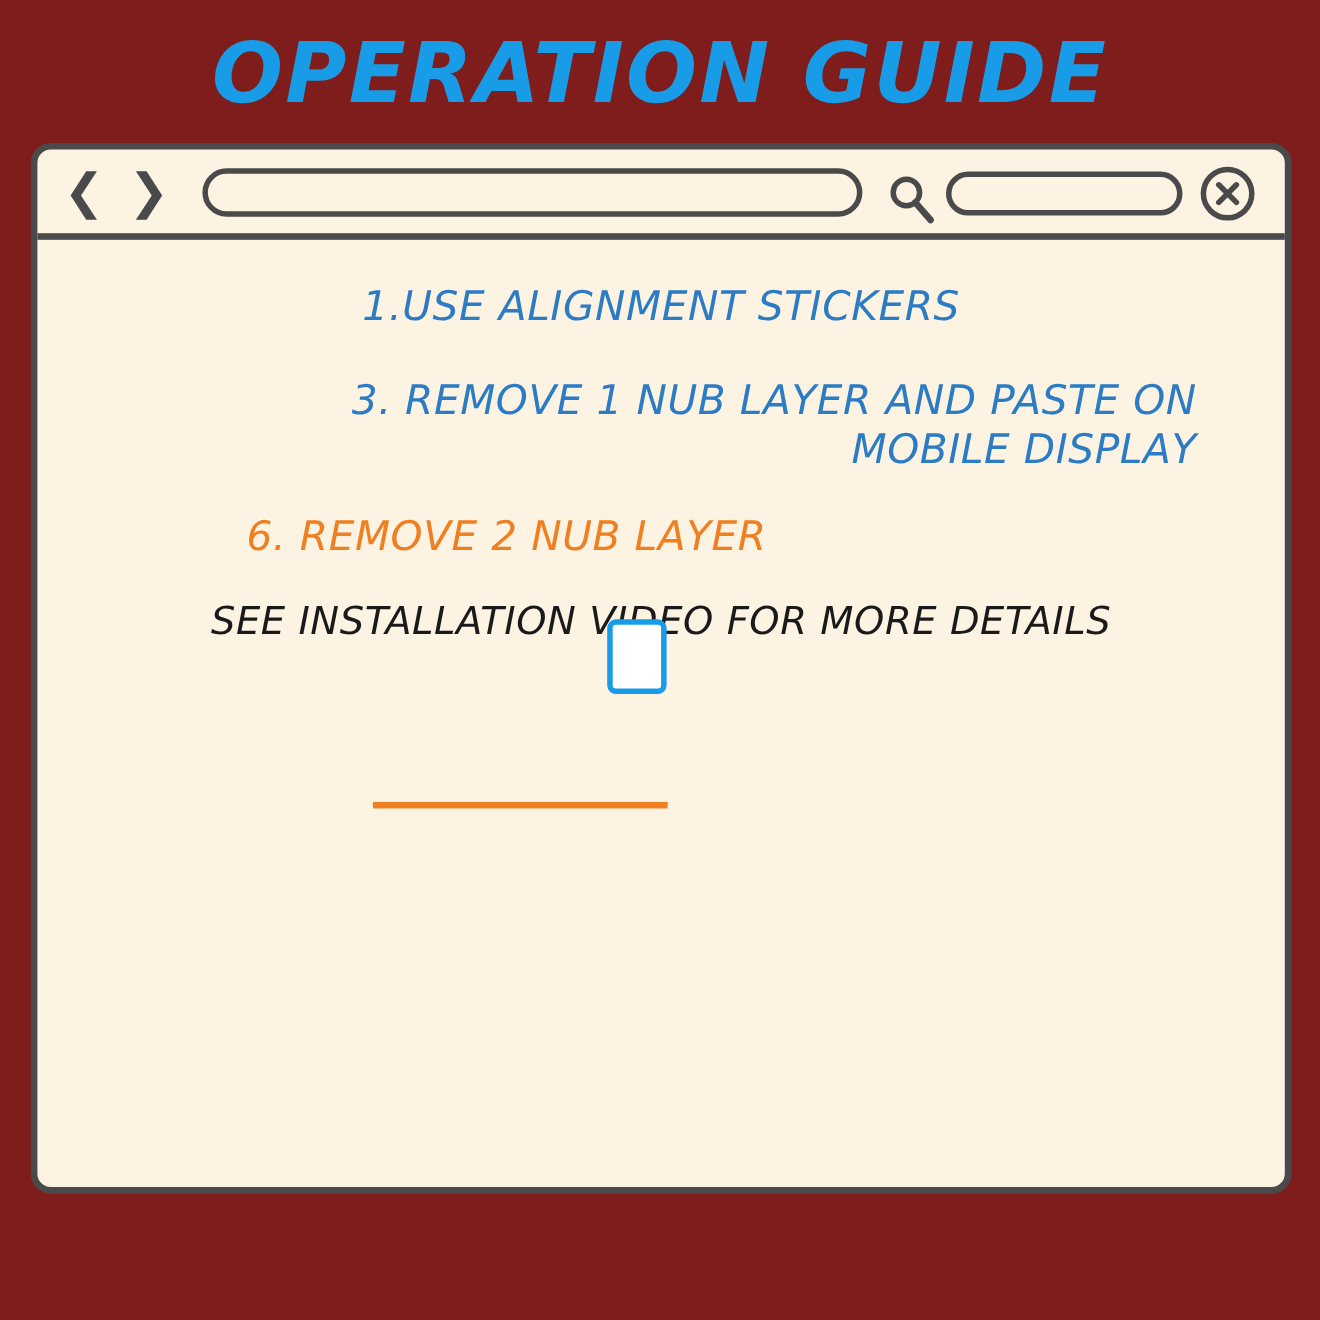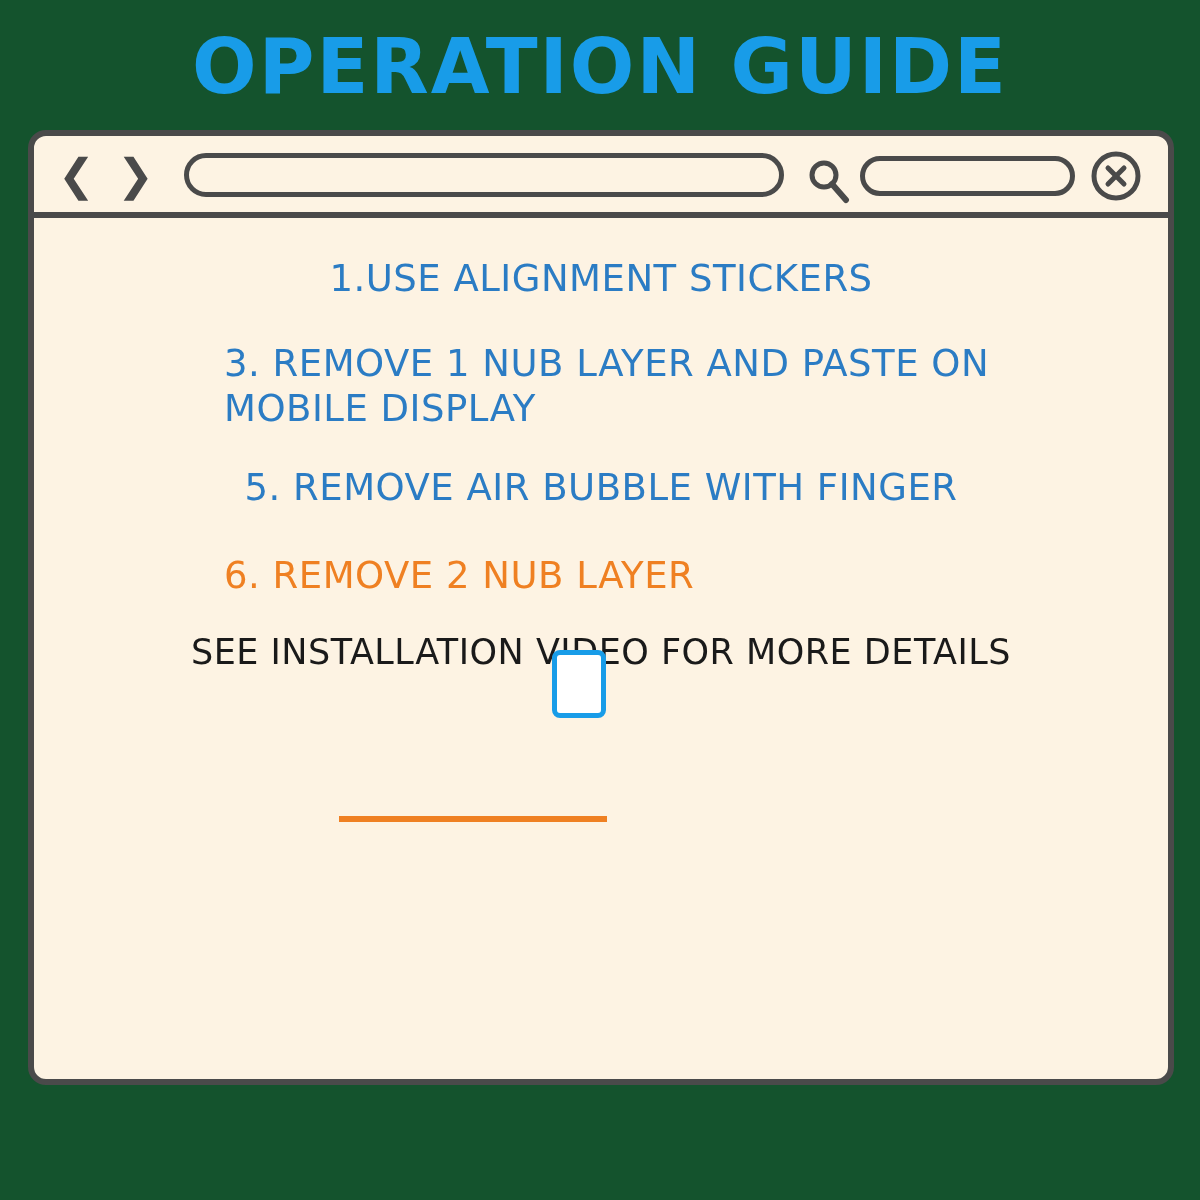--- a/index.html
+++ b/index.html
@@ -12,21 +12,22 @@
     height: 1200px;
     font-family: "Liberation Sans", sans-serif;
     overflow: hidden;
     position: relative;
   }
 
   .page {
     position: relative;
     width: 1200px;
     height: 1200px;
-    background: #14532d;
+    background: #7f1d1d;
+    font-style: italic;
   }
 
   
   .title {
     position: absolute;
     top: 22px;
     left: 0;
     width: 1200px;
     text-align: center;
     font-size: 76px;
@@ -126,21 +127,21 @@
     font-size: 37px;
     letter-spacing: 0.5px;
     line-height: 1.22;
     margin: 0 0 34px 0;
   }
   .step.blue { color: #2b7cc4; }
   .step.orange { color: #ef8022; }
 
   .step.s1 { text-align: center; margin-top: 14px; margin-bottom: 40px; }
   .step.s2 { text-align: center; margin-bottom: 42px; }
-  .step.s3 { text-align: left; padding-left: 150px; padding-right: 40px; }
+  .step.s3 { text-align: right; padding-left: 150px; padding-right: 40px; }
   .step.s4 { text-align: center; margin-bottom: 42px; }
   .step.s5 { text-align: center; margin-bottom: 42px; }
   .step.s6 { text-align: left; padding-left: 150px; }
 
   .footnote {
     text-align: center;
     font-family: "DejaVu Sans", sans-serif;
     font-size: 35px;
     color: #1a1a1a;
     letter-spacing: 0.5px;
@@ -238,21 +239,20 @@
       <svg class="close-btn" viewBox="0 0 52 52">
         <circle cx="26" cy="26" r="22" fill="none" stroke="#4a4a4a" stroke-width="5"></circle>
         <line x1="18" y1="18" x2="34" y2="34" stroke="#4a4a4a" stroke-width="5" stroke-linecap="round"></line>
         <line x1="34" y1="18" x2="18" y2="34" stroke="#4a4a4a" stroke-width="5" stroke-linecap="round"></line>
       </svg>
     </div>
 
     <div class="content">
       <p class="step blue s1">1.USE ALIGNMENT STICKERS</p>
       <p class="step blue s3">3. REMOVE 1 NUB LAYER AND PASTE ON MOBILE DISPLAY</p>
-      <p class="step blue s5">5. REMOVE AIR BUBBLE WITH FINGER</p>
       <p class="step orange s6">6. REMOVE 2 NUB LAYER</p>
 
       <div class="footnote">SEE INSTALLATION VIDEO FOR MORE DETAILS</div>
 
       <div class="logo">
         <div class="phone-badge"></div>
         <div class="logo-underline"></div>
       </div>
     </div>
 

